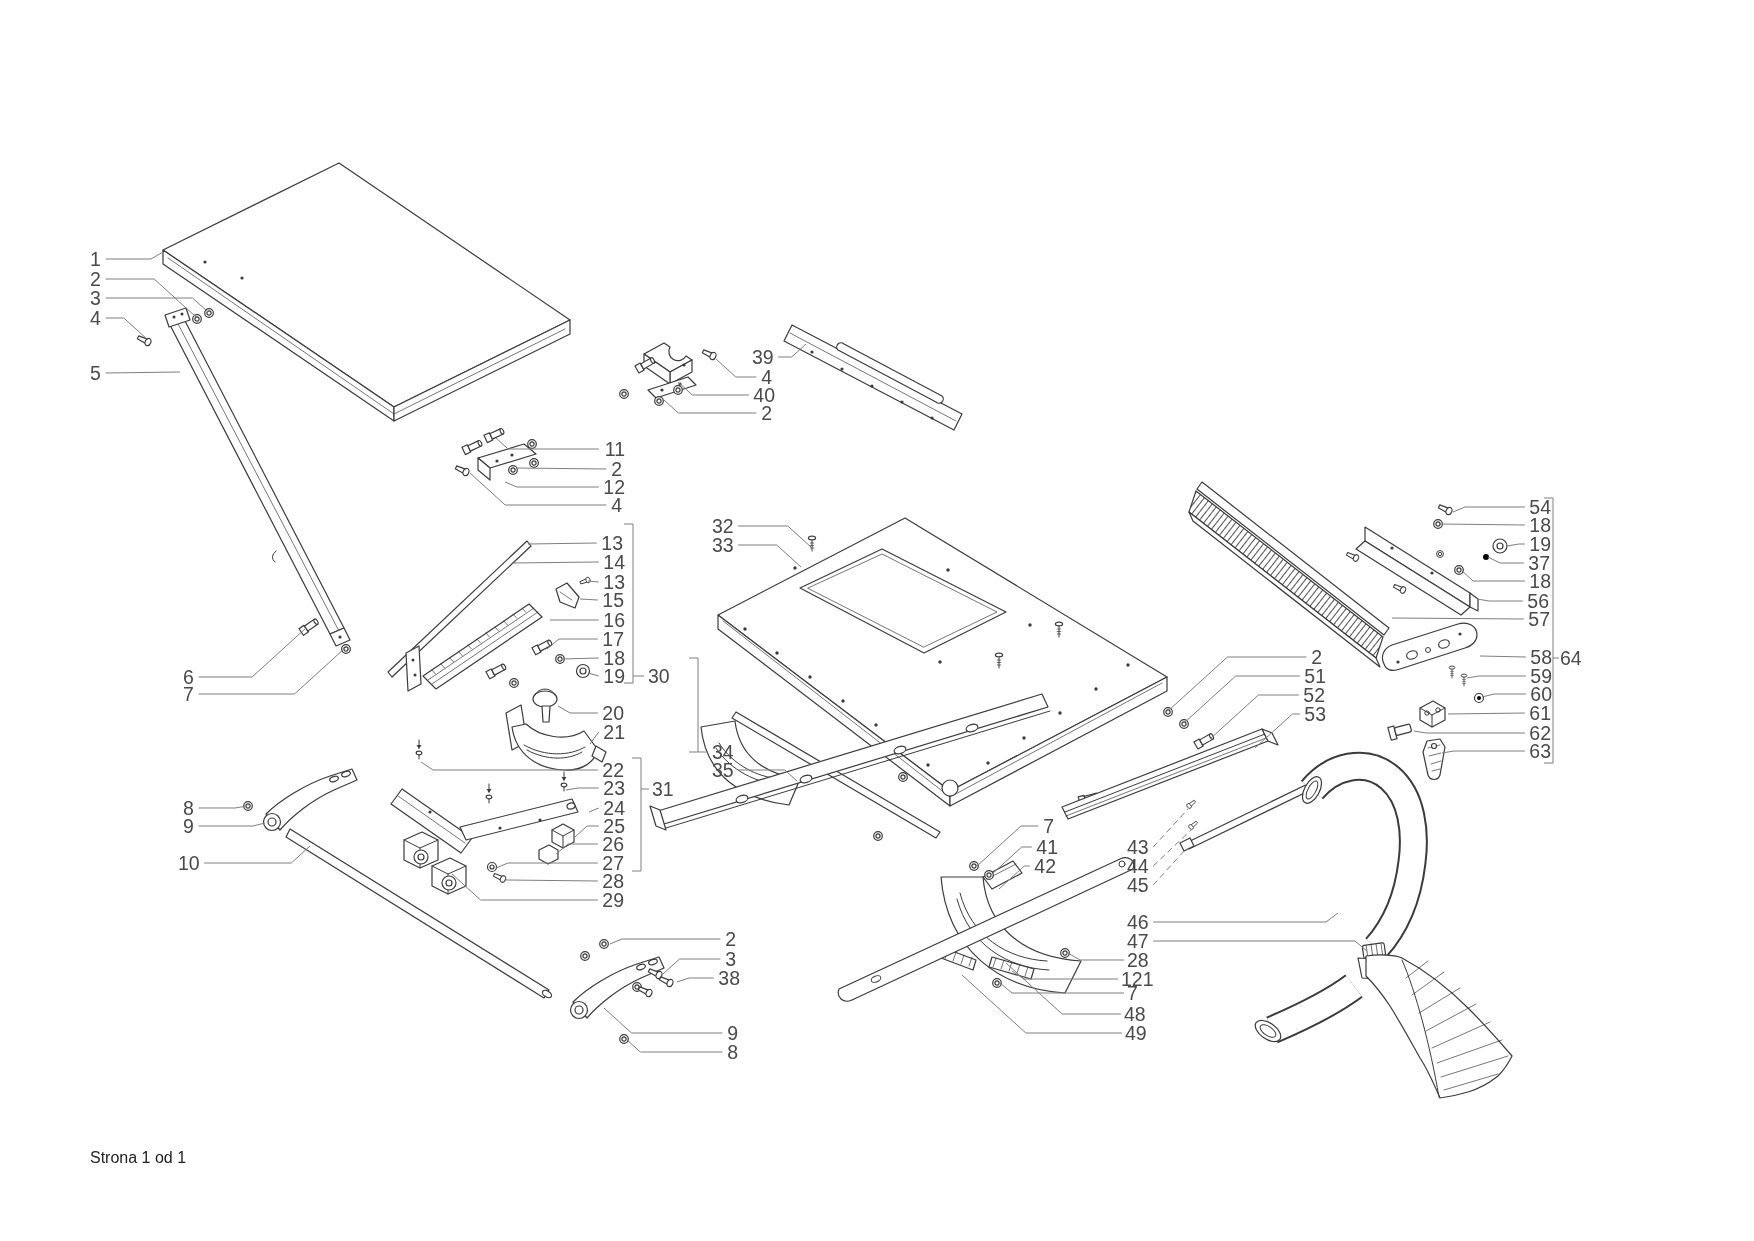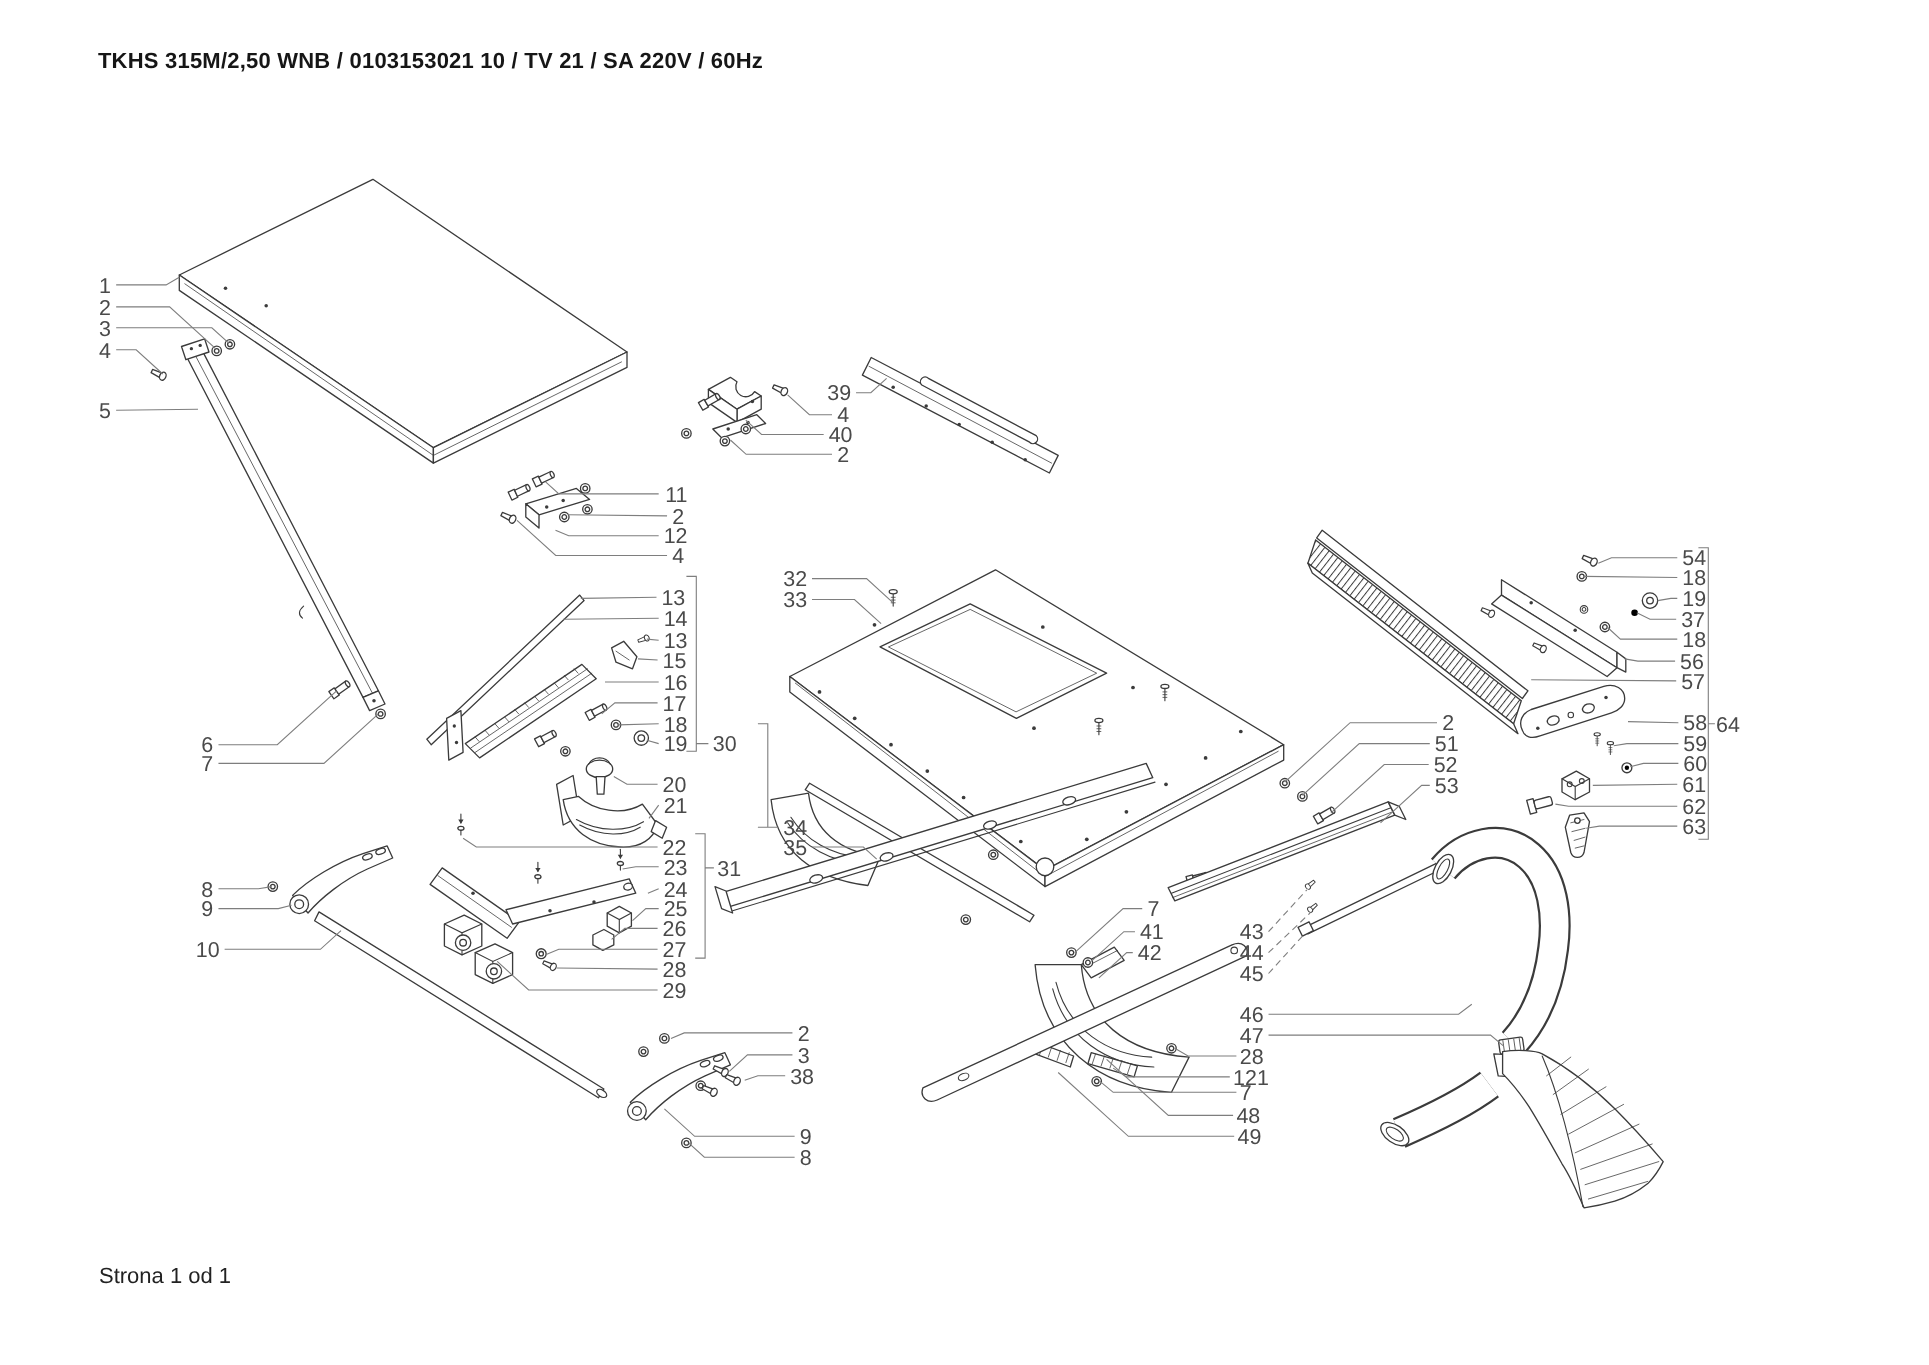--- a/index.html
+++ b/index.html
@@ -1,33 +1,32 @@
 <!DOCTYPE html>
 <html><head>
 <meta charset="utf-8">
 <style>
   html,body{margin:0;padding:0;background:#fff;}
   #page{position:relative;width:1754px;height:1241px;background:var(--bg,#fff);
         font-family:"Liberation Sans",sans-serif;overflow:hidden;}
   .title{position:absolute;left:89px;top:45px;font-size:20px;font-weight:700;
          color:#161616;letter-spacing:.2px;white-space:nowrap;}
-  .footer{position:absolute;left:90px;top:1149px;font-size:20px;color:#222;}
+  .footer{position:absolute;left:90px;top:1149px;font-size:16px;color:#222;}
   svg{position:absolute;left:0;top:0;}
   .p{fill:#fff;stroke:var(--ink,#3b3b3b);stroke-width:1.2;stroke-linejoin:round;}
   .ln{fill:none;stroke:var(--ink,#3b3b3b);stroke-width:1;stroke-linecap:round;}
   .thin{stroke-width:.7;}
   .dot{fill:var(--ink,#3b3b3b);stroke:none;}
   text.lbl{font-size:19.5px;fill:var(--lbl,#4a4a4a);}
   .ld{fill:none;stroke:var(--leader,#7e7e7e);stroke-width:1;}
 </style>
 </head>
 <body>
 
 <div id="page" style="--ink: #3b3b3b; --lbl: #4a4a4a; --leader: #7e7e7e; --bg: #ffffff;">
-  <div class="title">TKHS 315M/2,50 WNB / 0103153021 10 / TV 21 / SA 220V / 60Hz</div>
   <div class="footer">Strona 1 od 1</div>
 
   <svg id="art" width="1754" height="1241" viewBox="0 0 1754 1241">
     <defs>
       <g id="nut">
           <circle r="4.3" class="p"></circle>
           <circle r="2.1" class="p"></circle>
         </g>
       <g id="screw">
           <path class="p" d="M1,-2.4 L11,-1.6 L11,1.6 L1,2.4 Z"></path>

